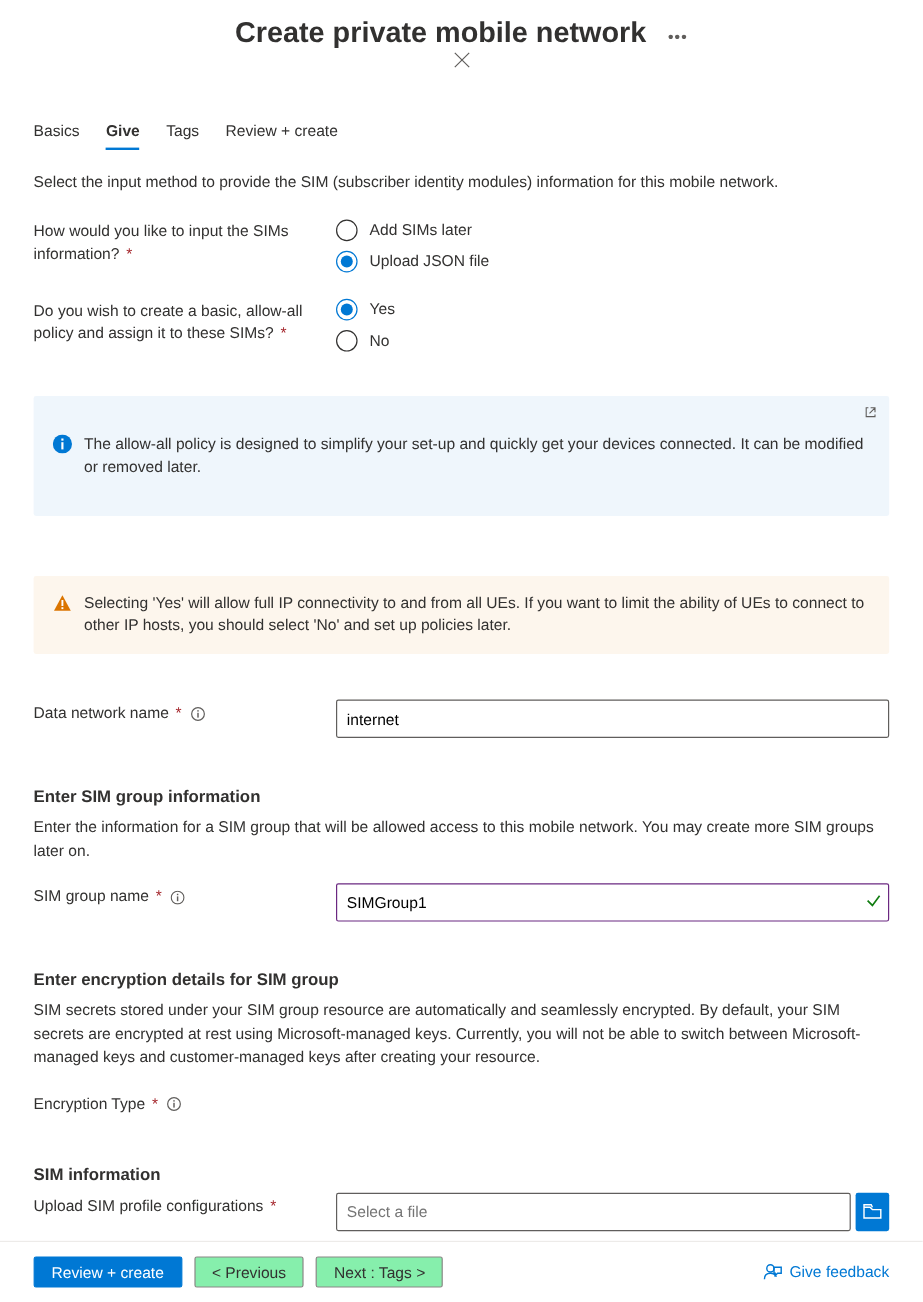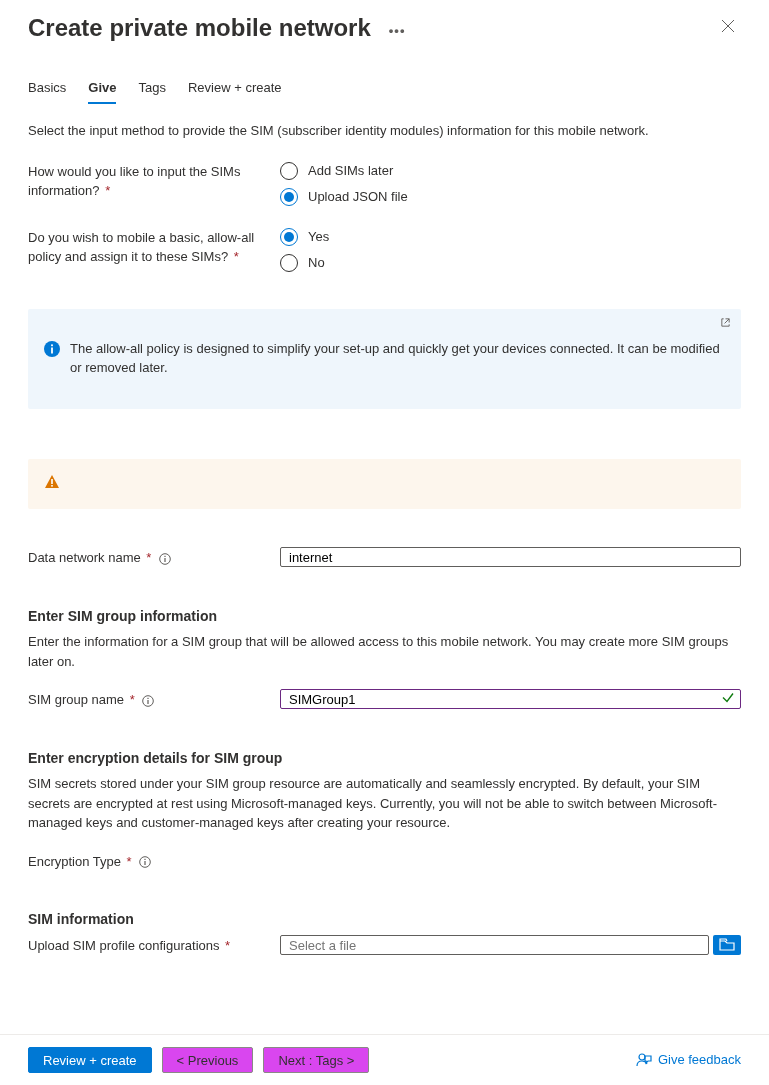--- a/index.html
+++ b/index.html
@@ -19,20 +19,21 @@
   }
   .content-area {
     flex: 1 1 auto;
     padding: 14px 28px 12px 28px;
     overflow: hidden;
   }
   .header-row {
     display: flex;
     align-items: center;
     justify-content: space-between;
+    flex-direction: column;
   }
   .title {
     font-size: 24px;
     font-weight: 600;
     color: #323130;
     margin: 0;
     display: flex;
     align-items: center;
   }
   .more-dots {
@@ -150,21 +151,21 @@
     font-weight: 600;
     font-size: 14px;
     margin: 40px 0 8px 0;
   }
   .section-desc {
     line-height: 1.5;
     margin: 0 0 18px 0;
   }
   .text-input {
     width: 100%;
-    height: 20px;
+    height: 32px;
     padding: 2px 8px;
     border: 1px solid #605e5c;
     border-radius: 2px;
     font: inherit;
     background: #fff;
   }
   .text-input.valid {
     border-color: #6b2881;
     padding-right: 24px;
   }
@@ -215,21 +216,21 @@
     cursor: pointer;
     display: inline-flex;
     align-items: center;
   }
   .btn-primary {
     background: #0078d4;
     border: 1px solid #0078d4;
     color: #fff;
   }
   .btn-secondary {
-    background: #d946ef;
+    background: #86efac;
     border: 1px solid #8a8886;
     color: #323130;
   }
   .footer-right {
     margin-left: auto;
     display: flex;
     align-items: flex-start;
     gap: 6px;
     color: #0078d4;
     cursor: pointer;
@@ -275,21 +276,21 @@
           <label class="radio-item">
             <span class="radio-circle checked"></span>
             <span>Upload JSON file</span>
           </label>
         </div>
       </div>
     </div>
 
     <div class="form-row" style="margin-top:20px;">
       <div class="form-label-col">
-        <span>Do you wish to mobile a basic, allow-all policy and assign it to these SIMs?</span><span class="req"> *</span>
+        <span>Do you wish to create a basic, allow-all policy and assign it to these SIMs?</span><span class="req"> *</span>
       </div>
       <div class="form-input-col">
         <div class="radio-group">
           <label class="radio-item">
             <span class="radio-circle checked"></span>
             <span>Yes</span>
           </label>
           <label class="radio-item">
             <span class="radio-circle"></span>
             <span>No</span>
@@ -315,20 +316,21 @@
     </div>
 
     <div class="warn-box">
       <span class="info-icon-wrap">
         <svg width="16" height="16" viewBox="0 0 16 16">
             <path d="M8 1 L15 14 H1 Z" fill="#db7500"></path>
             <rect x="7.2" y="5" width="1.6" height="5" fill="#fff"></rect>
             <rect x="7.2" y="11" width="1.6" height="1.6" fill="#fff"></rect>
           </svg>
       </span>
+      <span>Selecting 'Yes' will allow full IP connectivity to and from all UEs. If you want to limit the ability of UEs to connect to other IP hosts, you should select 'No' and set up policies later.</span>
     </div>
 
     <div class="form-row section-gap">
       <div class="form-label-col">
         <span>Data network name</span><span class="req"> *</span>
         <span class="info-glyph">
           <svg width="12" height="12" viewBox="0 0 12 12">
               <circle cx="6" cy="6" r="5.3" stroke="#605e5c" fill="none"></circle>
               <rect x="5.4" y="5" width="1.2" height="4" fill="#605e5c"></rect>
               <rect x="5.4" y="2.8" width="1.2" height="1.2" fill="#605e5c"></rect>

